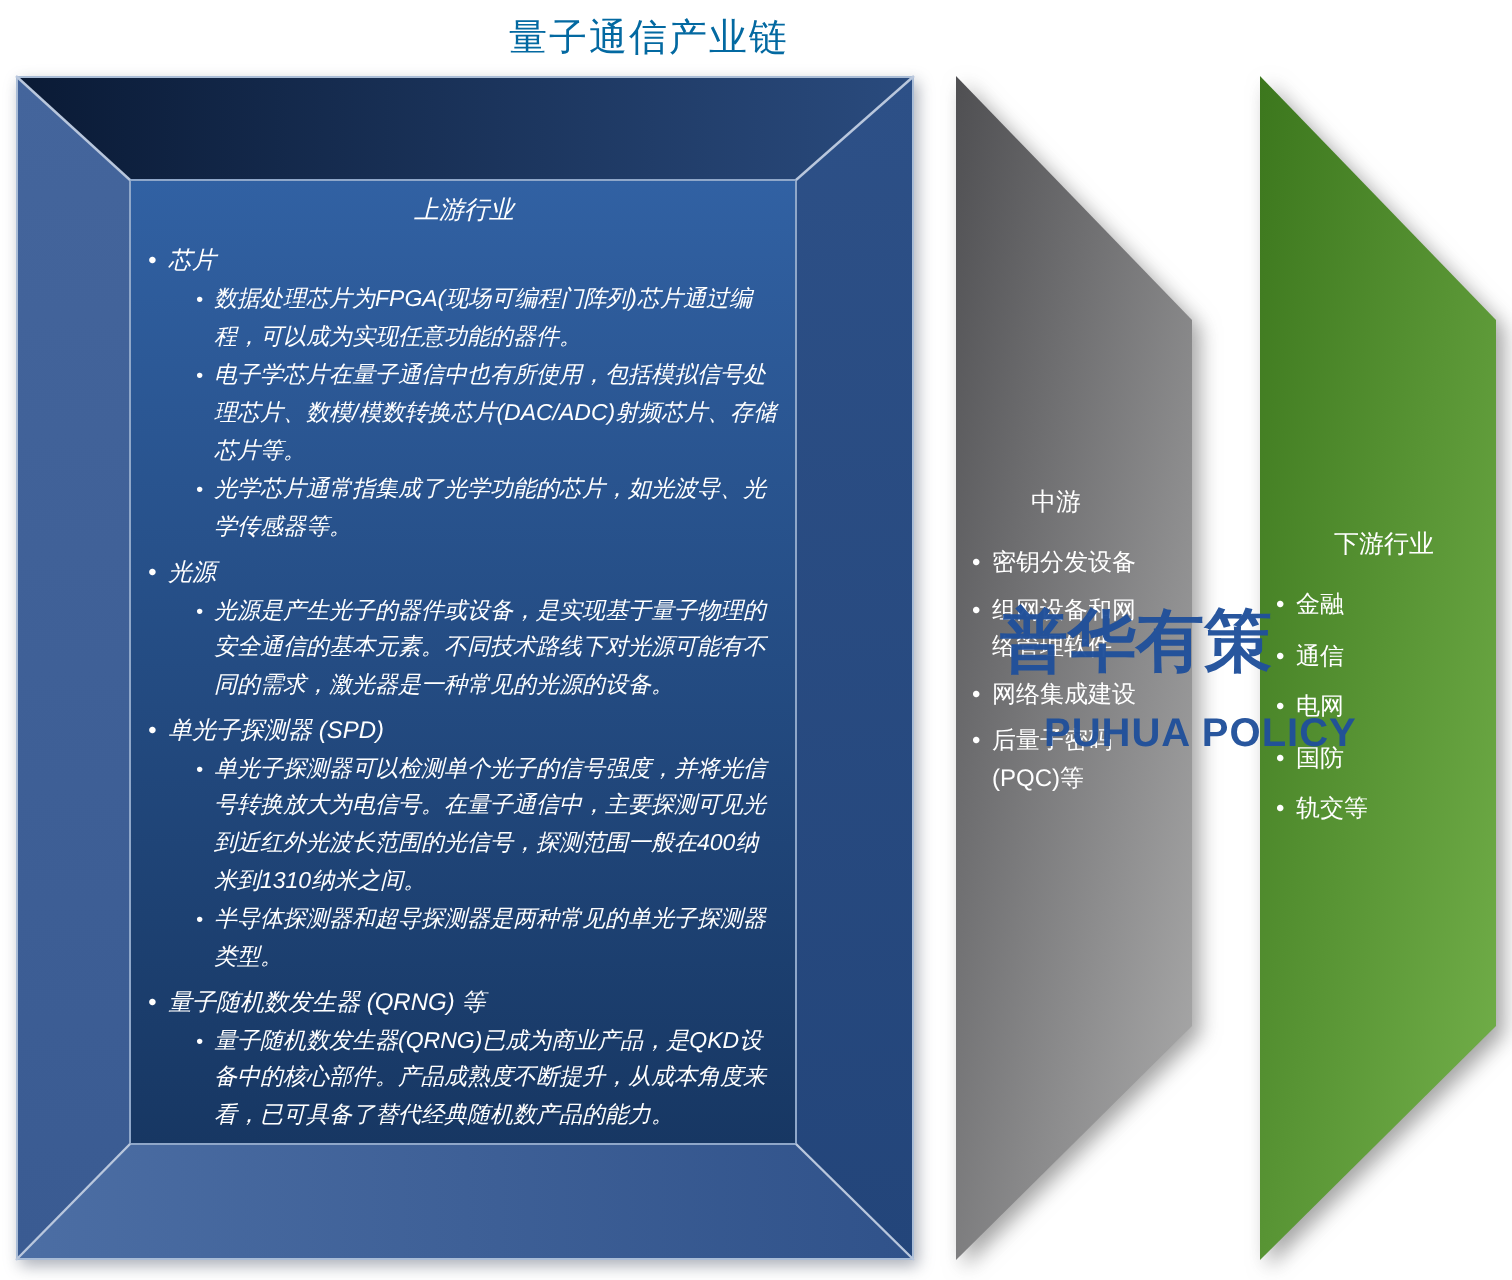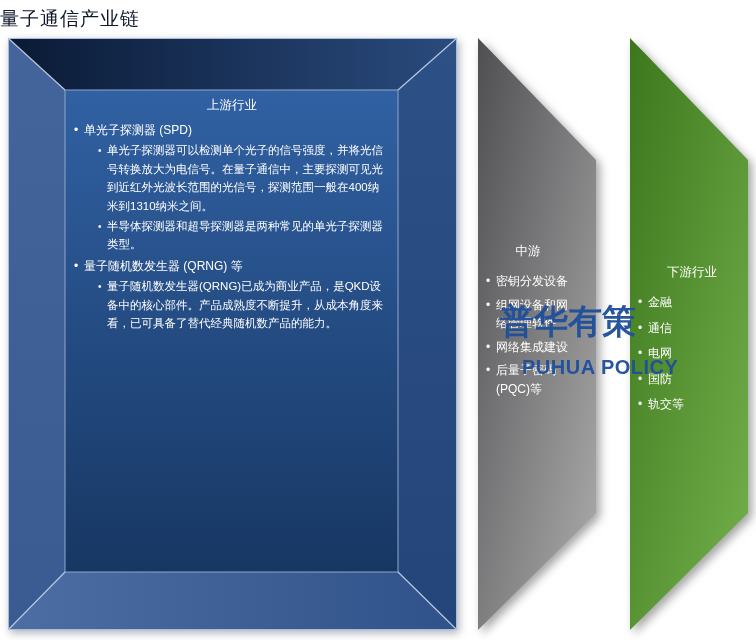--- a/index.html
+++ b/index.html
@@ -1,31 +1,31 @@
 <!DOCTYPE html>
 <html><head>
 <meta charset="utf-8">
 <style>
   html,body{margin:0;padding:0;background:#ffffff;}
   .stage{
     position:relative;width:756px;height:640px;background:#ffffff;overflow:hidden;
     font-family:"Liberation Sans","DejaVu Sans",sans-serif;
   }
   .title{
-    position:absolute;left:0;top:6px;width:649px;text-align:left;
-    font-size:19px;color:#0f172a;letter-spacing:1px;
+    position:absolute;left:0;top:6px;width:649px;text-align:center;
+    font-size:19px;color:#0369a1;letter-spacing:1px;
   }
   svg.art{position:absolute;left:0;top:0;}
   .frame-group{filter:drop-shadow(2px 3px 4px rgba(70,80,100,.45));}
   .slab{filter:drop-shadow(4px 4px 5px rgba(90,90,90,.55));}
 
   
   .up-panel{
     position:absolute;left:65px;top:90px;width:333px;height:482px;
-    color:#fff;box-sizing:border-box;padding:7px 8px 0 9px;overflow:hidden;
+    color:#fff;box-sizing:border-box;padding:7px 8px 0 9px;overflow:hidden;font-style:italic;
   }
   .up-header{text-align:center;font-size:12.5px;margin-bottom:7px;}
   ul{list-style:none;margin:0;padding:0;}
   .l1 > li{position:relative;padding-left:10px;margin-top:3px;}
   .l1 > li > .lbl{font-size:12px;line-height:1.6;}
   .l1 > li::before{content:"•";position:absolute;left:0;top:0;font-size:12px;line-height:1.6;}
   .l2{margin-left:13px;}
   .l2 > li{position:relative;padding-left:10px;font-size:11.5px;line-height:1.62;margin-top:1px;}
   .l2 > li::before{content:"•";position:absolute;left:1px;top:0;font-size:10px;line-height:1.9;}
 
@@ -97,20 +97,34 @@
     </g>
 
     <polygon class="slab" points="478,38 596,160 596,513 478,630" fill="url(#gGray)"></polygon>
     <polygon class="slab" points="630,38 748,160 748,513 630,630" fill="url(#gGreen)"></polygon>
   </svg>
 
   <div class="up-panel">
     <div class="up-header">上游行业</div>
     <ul class="l1">
       <li>
+        <div class="lbl">芯片</div>
+        <ul class="l2">
+          <li>数据处理芯片为FPGA(现场可编程门阵列)芯片通过编程，可以成为实现任意功能的器件。</li>
+          <li>电子学芯片在量子通信中也有所使用，包括模拟信号处理芯片、数模/模数转换芯片(DAC/ADC)射频芯片、存储芯片等。</li>
+          <li>光学芯片通常指集成了光学功能的芯片，如光波导、光学传感器等。</li>
+        </ul>
+      </li>
+      <li>
+        <div class="lbl">光源</div>
+        <ul class="l2">
+          <li>光源是产生光子的器件或设备，是实现基于量子物理的安全通信的基本元素。不同技术路线下对光源可能有不同的需求，激光器是一种常见的光源的设备。</li>
+        </ul>
+      </li>
+      <li>
         <div class="lbl">单光子探测器 (SPD)</div>
         <ul class="l2">
           <li>单光子探测器可以检测单个光子的信号强度，并将光信号转换放大为电信号。在量子通信中，主要探测可见光到近红外光波长范围的光信号，探测范围一般在400纳米到1310纳米之间。</li>
           <li>半导体探测器和超导探测器是两种常见的单光子探测器类型。</li>
         </ul>
       </li>
       <li>
         <div class="lbl">量子随机数发生器 (QRNG) 等</div>
         <ul class="l2">
           <li>量子随机数发生器(QRNG)已成为商业产品，是QKD设备中的核心部件。产品成熟度不断提升，从成本角度来看，已可具备了替代经典随机数产品的能力。</li>

